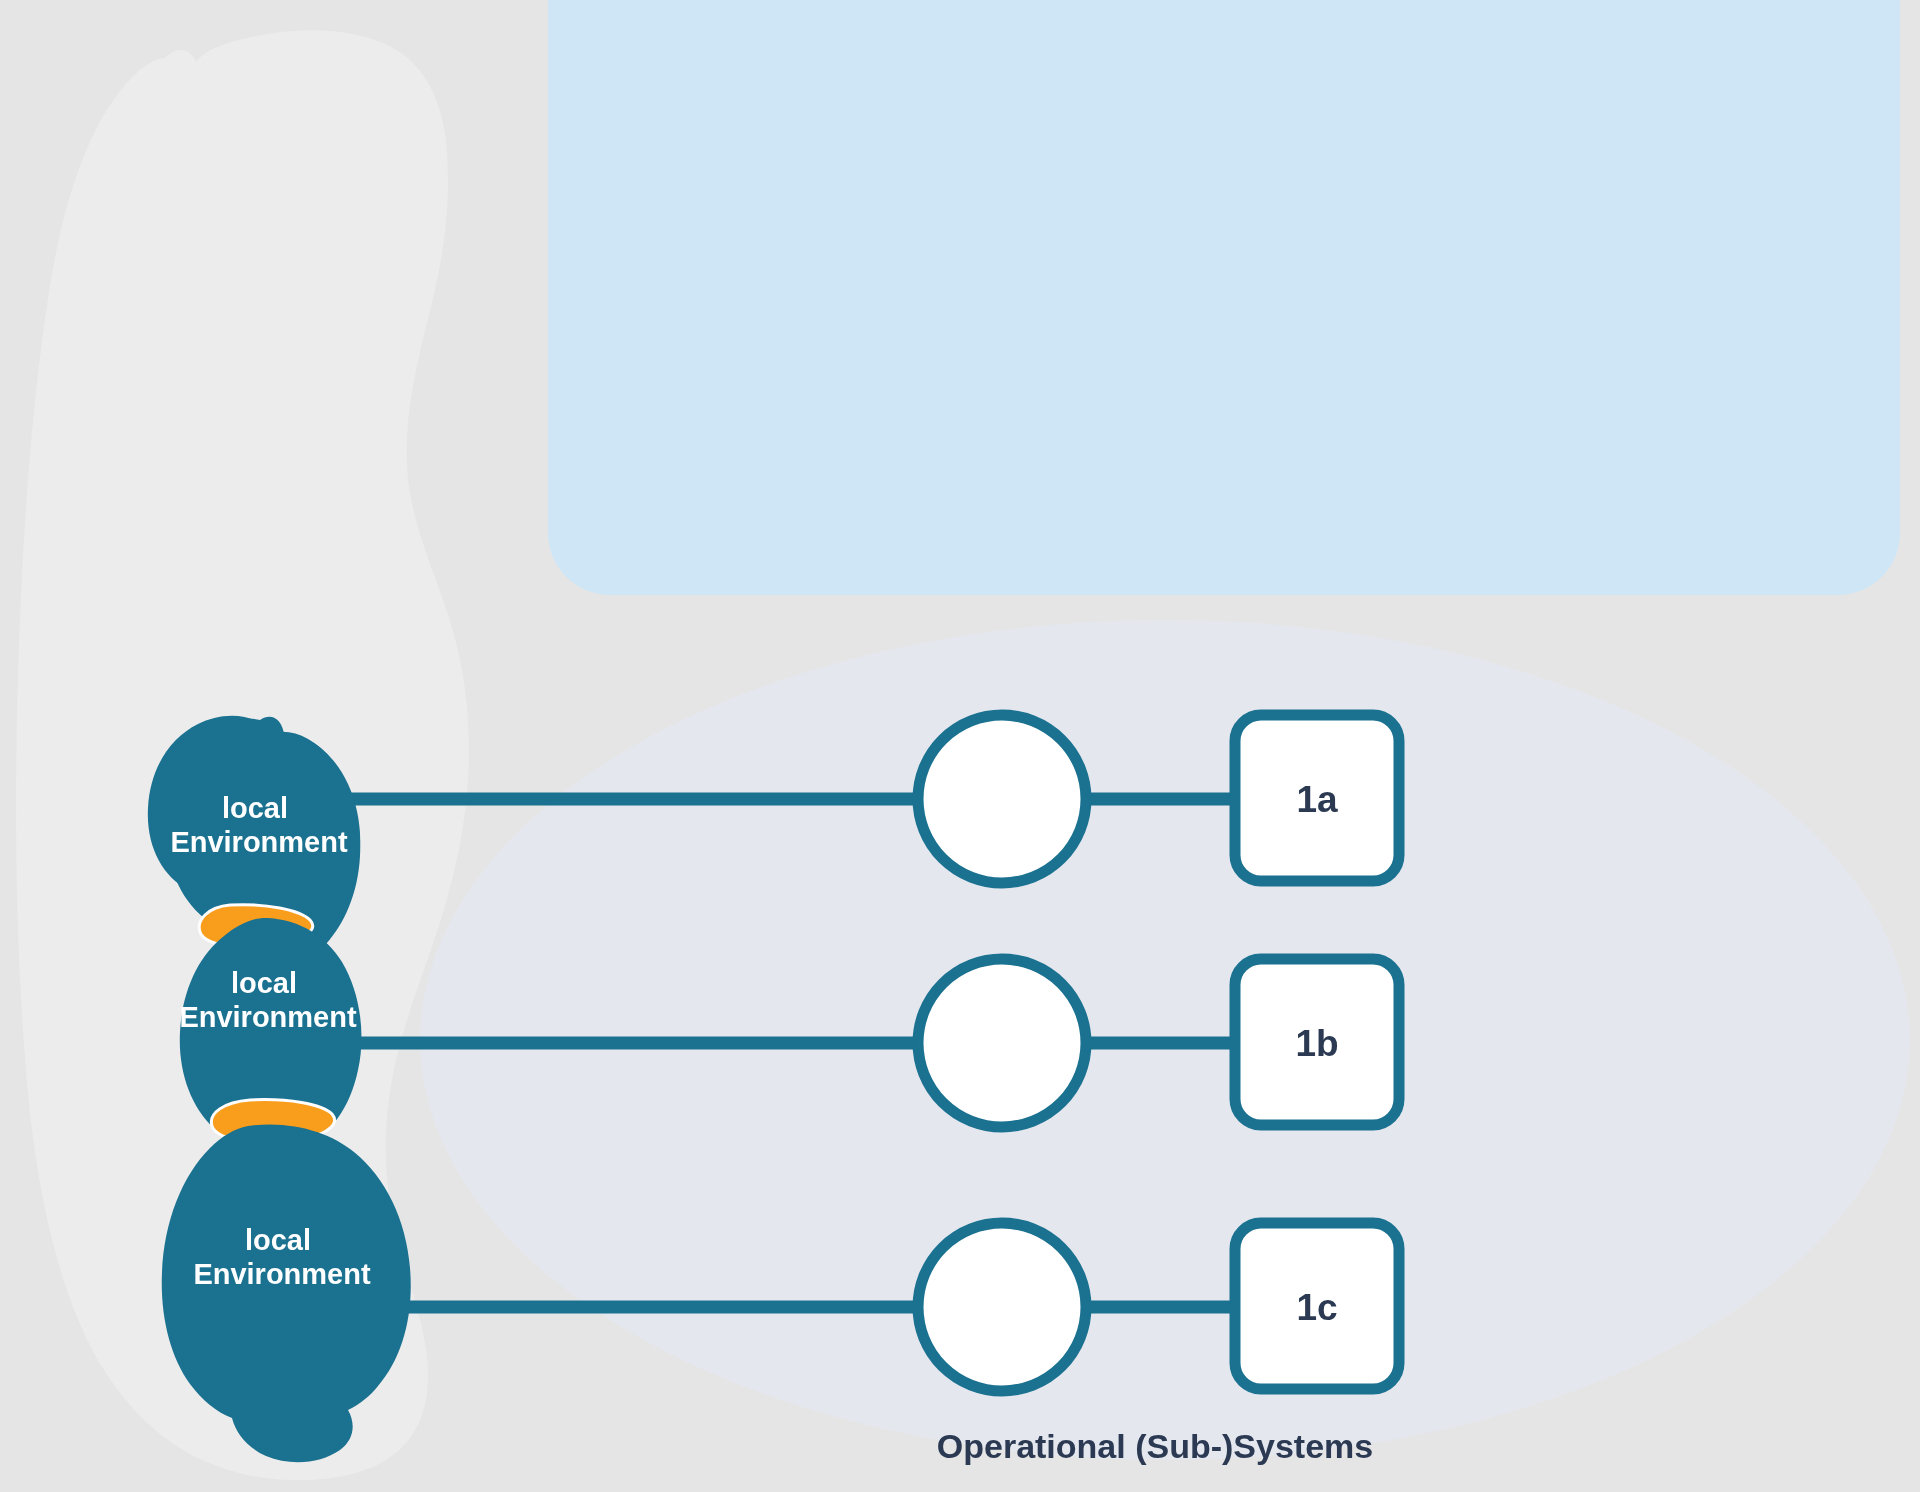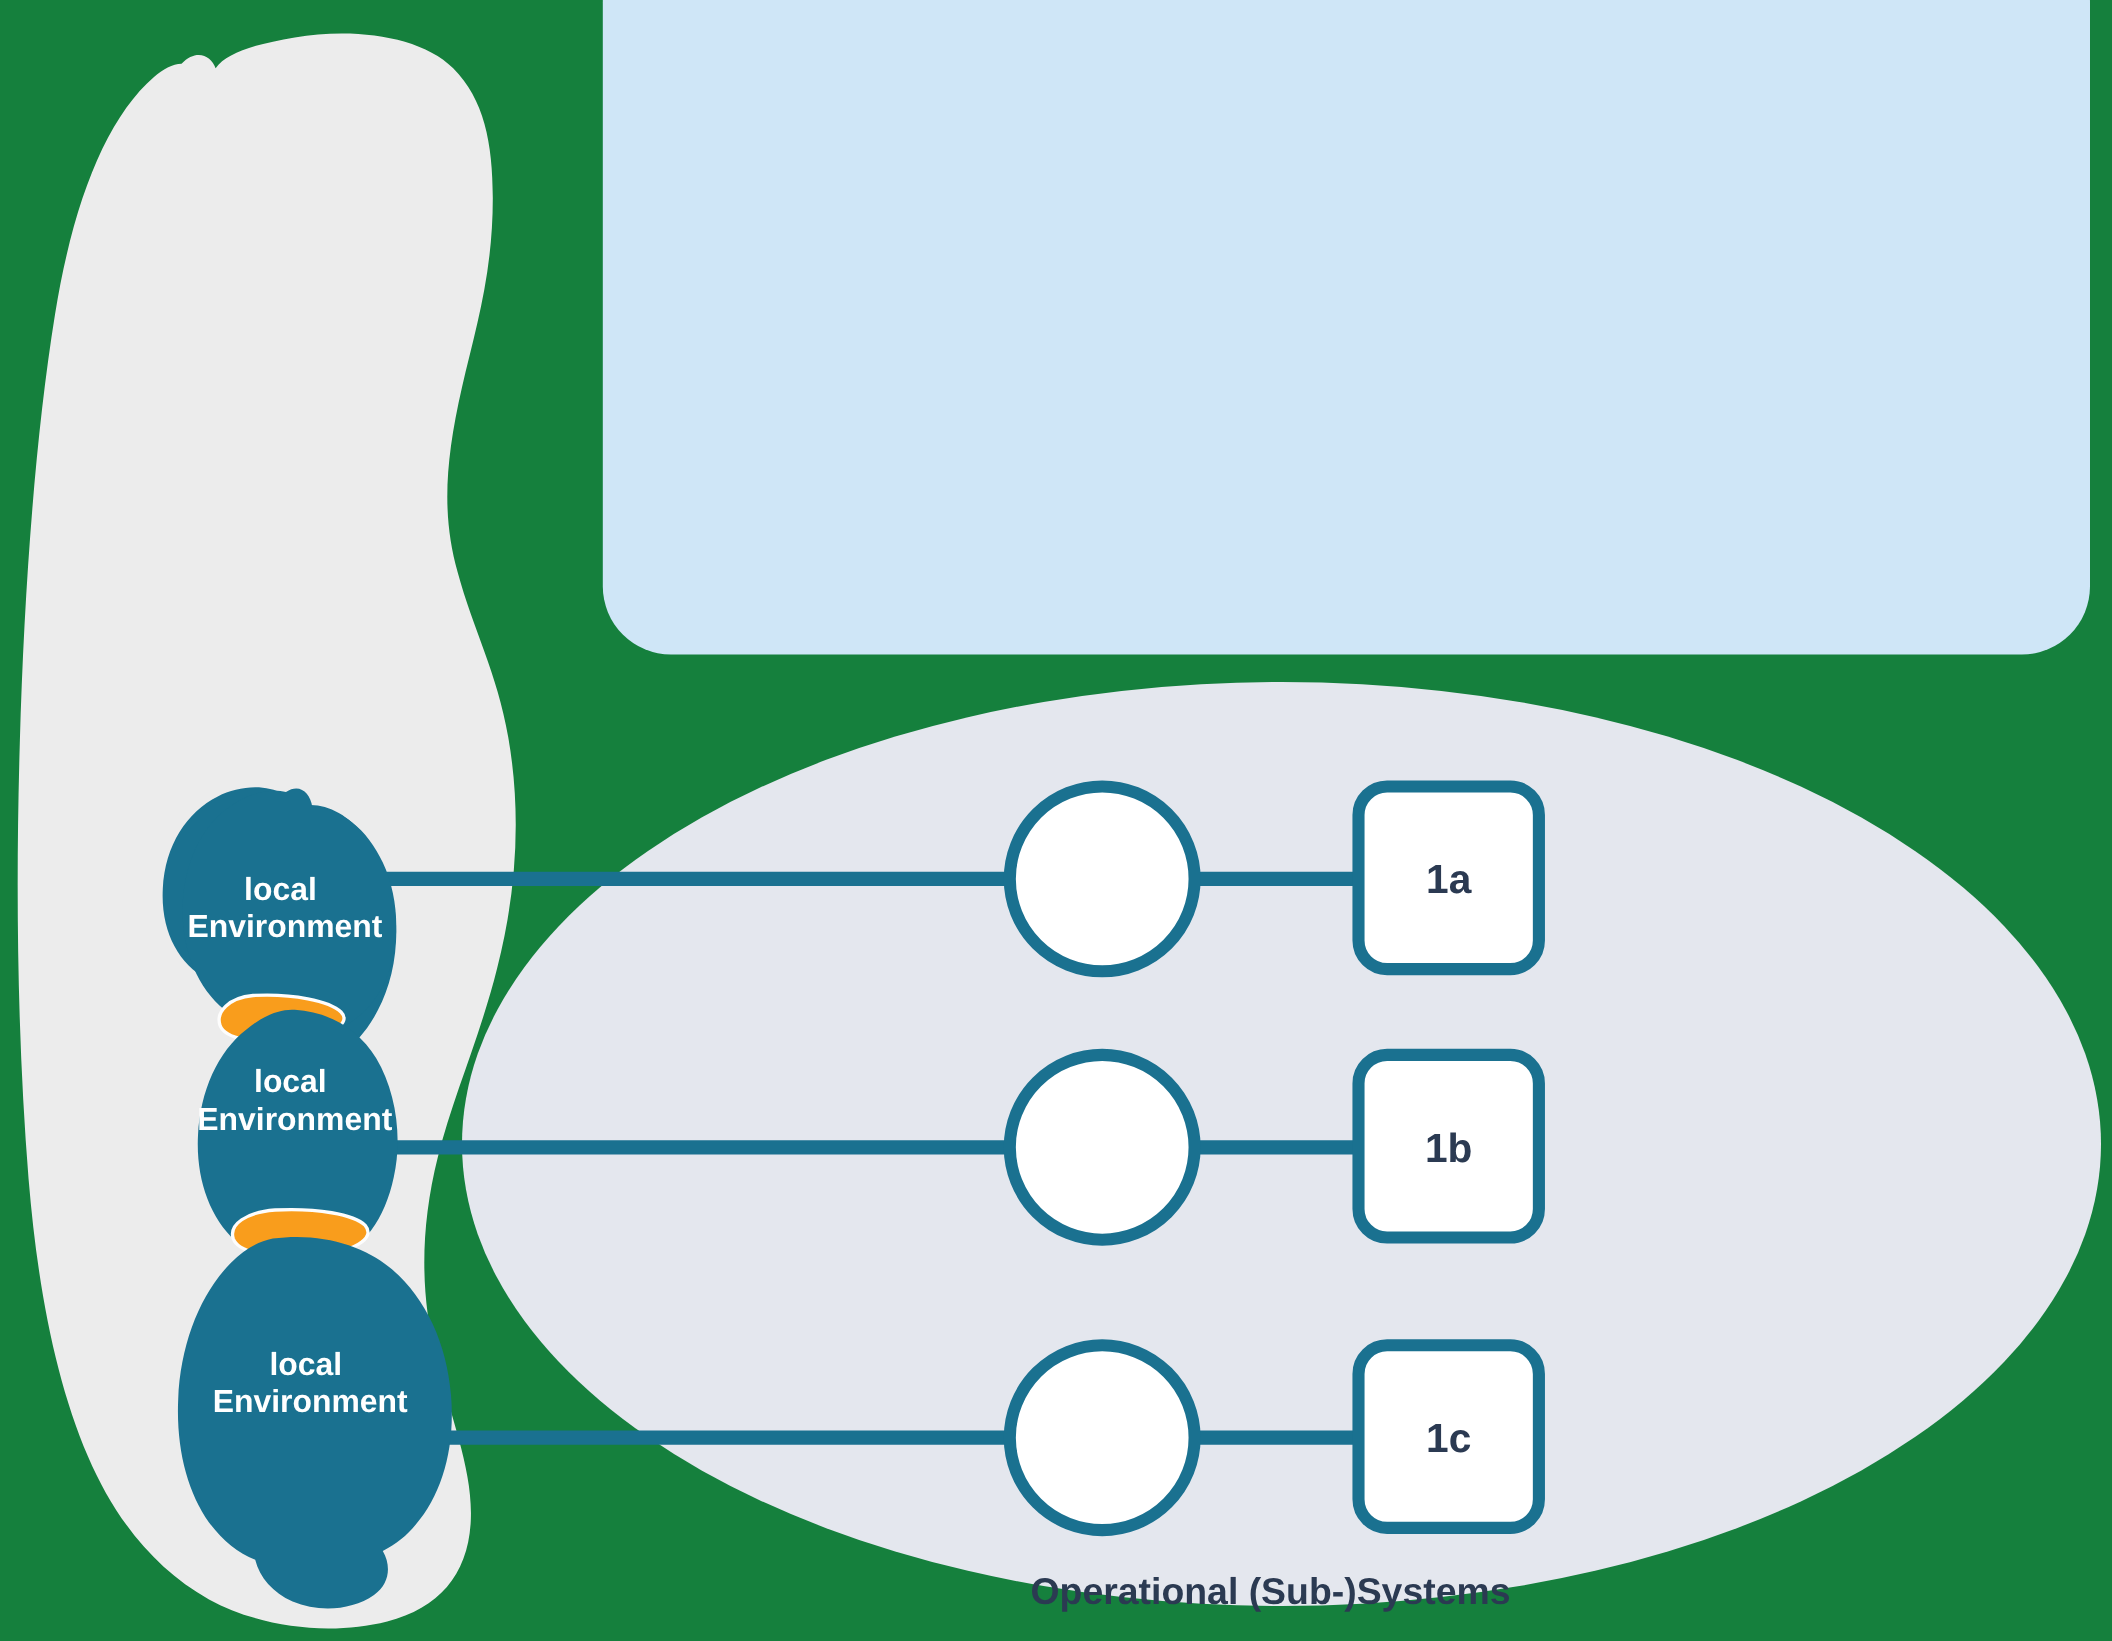--- a/index.html
+++ b/index.html
@@ -10,21 +10,21 @@
   body {
     width: 1920px;
     height: 1492px;
     font-family: "Liberation Sans", sans-serif;
     overflow: hidden;
   }
   #stage {
     position: relative;
     width: 1920px;
     height: 1492px;
-    background: #15803d;
+    background: #e5e5e5;
   }
   #diagram {
     position: absolute;
     top: 0;
     left: 0;
     width: 1920px;
     height: 1492px;
   }
   .blob-label {
     font-family: "Liberation Sans", sans-serif;

